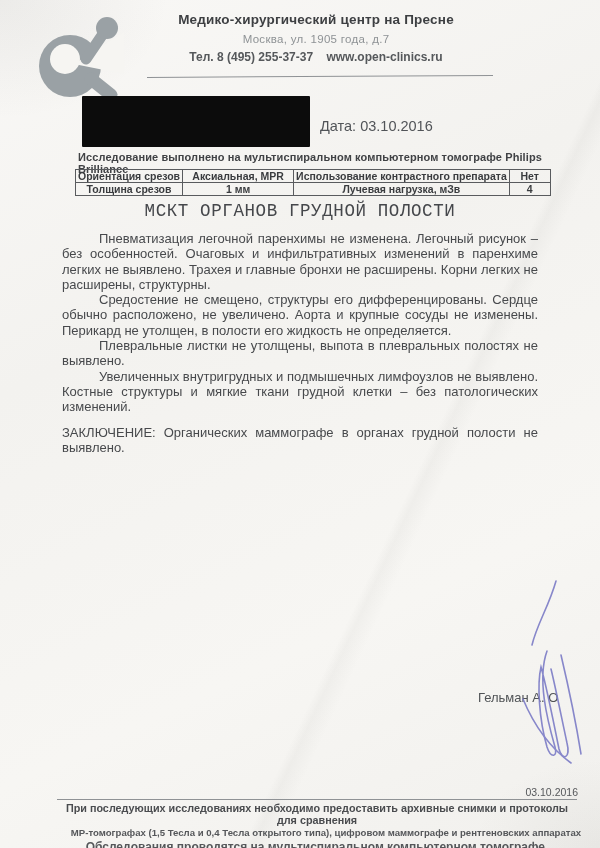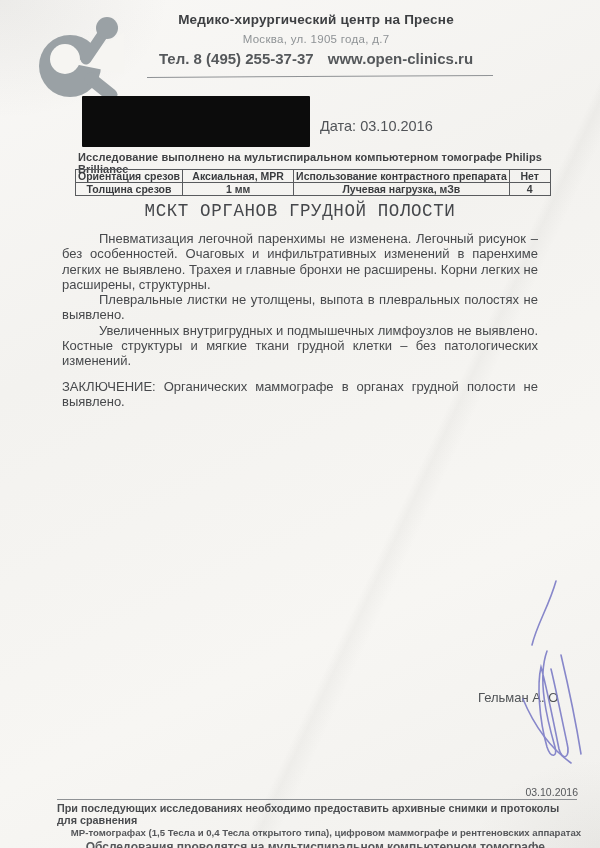--- a/index.html
+++ b/index.html
@@ -14,21 +14,21 @@
       radial-gradient(ellipse 40% 20% at 0% 0%, rgba(120,120,115,.10), transparent 70%),
       radial-gradient(ellipse 30% 15% at 100% 100%, rgba(120,120,115,.08), transparent 70%),
       linear-gradient(115deg, transparent 64%, rgba(110,110,105,.05) 65%, transparent 67%);
   }
   .abs{position:absolute;}
   
   .logo{left:24px;top:12px;width:100px;height:100px;}
   .hdr{left:110px;top:12px;width:412px;text-align:center;}
   .clinic-name{font-size:13.5px;font-weight:bold;color:#3d3f42;letter-spacing:.2px;}
   .clinic-addr{margin-top:6px;font-size:11.5px;color:#8e9295;letter-spacing:.3px;}
-  .clinic-phone{margin-top:5px;font-size:15px;font-weight:bold;color:#55585b;}
+  .clinic-phone{margin-top:5px;font-size:12px;font-weight:bold;color:#55585b;}
   .clinic-phone .site{margin-left:10px;}
   .hdr-rule{left:147px;top:76px;width:346px;height:0;border-top:1px solid #8f9295;transform:rotate(-.3deg);}
   
   .redact{left:82px;top:96px;width:228px;height:51px;background:#0c0c0c;border-radius:1px;}
   .date-line{left:320px;top:118px;font-size:14.5px;color:#515458;}
   
   .equip{left:78px;top:151px;width:500px;font-size:11px;font-weight:bold;color:#404245;letter-spacing:.1px;}
   table.params{left:75px;top:169px;border-collapse:collapse;position:absolute;}
   table.params td{
     border:1px solid #595b5e;font-family:Liberation Sans, sans-serif;font-weight:bold;
@@ -41,21 +41,21 @@
   
   .body-txt{left:62px;top:231px;width:476px;}
   .body-txt p{margin:0;font-size:13px;line-height:15.3px;text-align:justify;text-indent:37px;color:#47494c;}
   .conclusion{margin-top:10px !important;text-indent:0 !important;}
   
   .doctor{left:478px;top:690px;font-size:13px;color:#505356;}
   .sig{left:512px;top:572px;width:84px;height:202px;}
   
   .f-date{left:380px;top:786px;width:198px;text-align:right;font-size:10.5px;color:#56585b;}
   .f-rule{left:57px;top:799px;width:520px;height:0;border-top:1px solid #8f9295;}
-  .f-line1{left:57px;top:802px;width:520px;font-size:10.8px;font-weight:bold;color:#4a4c4f;}
+  .f-line1{left:57px;top:802px;width:520px;text-align:center;font-size:10.8px;font-weight:bold;color:#4a4c4f;}
   .f-line2{left:57px;top:840px;width:520px;text-align:center;font-size:12px;font-weight:bold;color:#55575a;}
   .f-line3{left:66px;top:827px;width:520px;text-align:center;font-size:9.6px;font-weight:bold;color:#55575a;}
 </style>
 </head>
 <body>
 
 <div class="page">
 
   <svg class="abs logo" viewBox="0 0 100 100">
     <circle cx="46" cy="54" r="31" fill="#9aa1a5"></circle>
@@ -95,20 +95,21 @@
       <td class="c3">Лучевая нагрузка,  мЗв</td>
       <td class="c4">4</td>
     </tr>
   </tbody>
     </table>
 
   <div class="abs doc-title" style="width:600px;">МСКТ ОРГАНОВ ГРУДНОЙ ПОЛОСТИ</div>
 
   <div class="abs body-txt">
     <p>Пневматизация легочной паренхимы не изменена. Легочный рисунок – без особенностей. Очаговых и инфильтративных изменений в паренхиме легких не выявлено. Трахея и главные бронхи не расширены. Корни легких не расширены, структурны.</p>
+    <p>Средостение не смещено, структуры его дифференцированы. Сердце обычно расположено, не увеличено. Аорта и крупные сосуды не изменены. Перикард не утолщен, в полости его жидкость не определяется.</p>
     <p>Плевральные листки не утолщены, выпота в плевральных полостях не выявлено.</p>
     <p>Увеличенных внутригрудных и подмышечных лимфоузлов не выявлено. Костные структуры и мягкие ткани грудной клетки – без патологических изменений.</p>
     <p class="conclusion">ЗАКЛЮЧЕНИЕ: Органических маммографе в органах грудной полости не выявлено.</p>
   </div>
 
   <div class="abs doctor">Гельман А. О</div>
   <svg class="abs sig" viewBox="0 0 84 202" fill="none" stroke="#7c7cc6" stroke-width="1.6" stroke-linecap="round" opacity="0.9">
     <path d="M44,9 C37,34 25,52 20,73"></path>
     <path d="M35,79 C25,107 35,147 43,175 C46,185 39,187 35,175 C27,147 25,112 29,95 C33,109 41,147 47,177 C50,189 59,187 55,171 C49,143 43,113 39,97"></path>
     <path d="M11,127 C21,151 37,175 59,191"></path>

